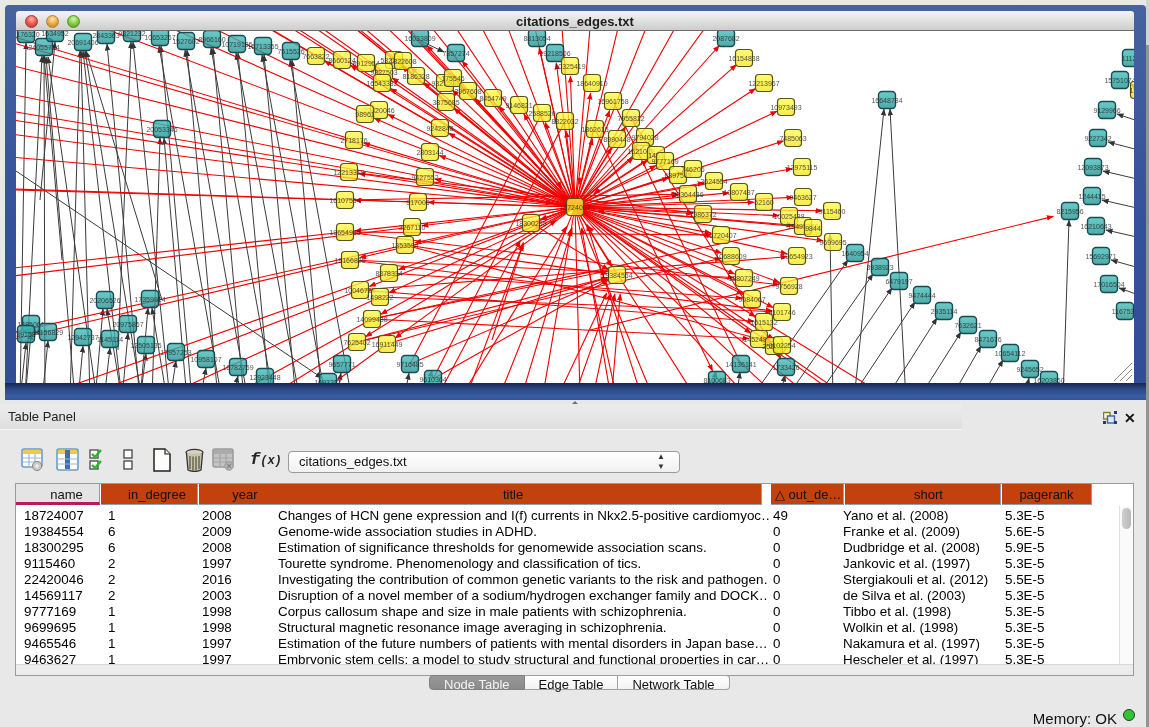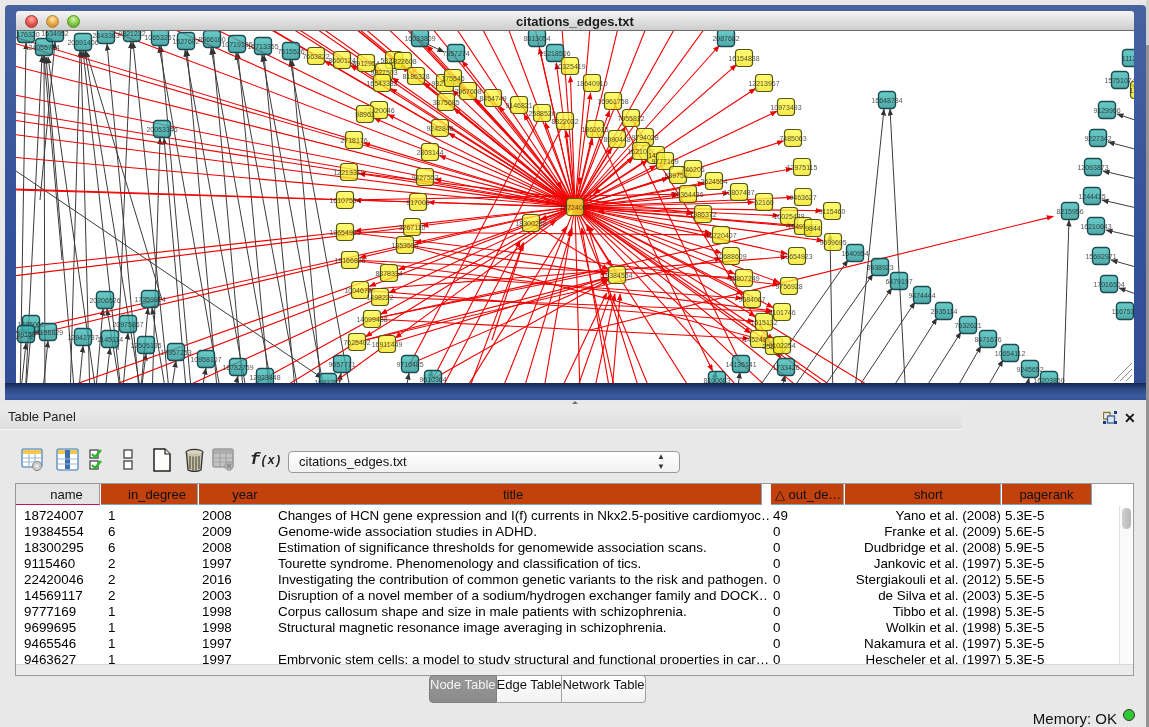--- a/index.html
+++ b/index.html
@@ -19,32 +19,32 @@
 #ptitle{position:absolute;left:0;top:4px;width:962px;height:26px;background:linear-gradient(180deg,#ececec,#dfdfdf);border-bottom:1px solid #f6f6f6;color:#222;font-size:13px}
 #ptitle span{position:absolute;left:8px;top:5px}
 #pfloat{position:absolute;left:1103px;top:7px;width:14px;height:13px}
 #pclose{position:absolute;left:1124px;top:6px;font-size:14px;font-weight:bold;color:#111}
 #toolbar{position:absolute;left:0;top:45px;width:1149px;height:32px}
 #combo{position:absolute;left:288px;top:6px;width:392px;height:22px;background:linear-gradient(180deg,#fff,#f1f1f1);border:1px solid #9a9a9a;border-radius:4px;font-size:13px;color:#111;line-height:20px;padding-left:10px}
 #combo .arr{position:absolute;right:14px;top:0px;font-size:8px;color:#333;line-height:10px}
 #tblbox{position:absolute;left:15px;top:83px;width:1119px;height:193px;background:#fff;border:1px solid #9a9a9a}
 #thead{position:absolute;left:0;top:0;width:1117px;height:21px;font-size:13px;color:#111}
 #thead .th{position:absolute;top:0;height:21px;background:#c2410c;border-right:1px solid #7fa4bd;border-bottom:1px solid #7fa4bd;text-align:center;line-height:21px;overflow:hidden}
-#thead .g{background:#e4e4e4;border-right:1px solid #9a9a9a;border-bottom:1px solid #be185d}
+#thead .g{background:#e4e4e4;border-right:1px solid #9a9a9a;border-bottom:3px solid #be185d}
 #tbody{position:absolute;left:0;top:21px;width:1117px;height:160px;font-size:13.4px;color:#000;padding-top:3px}
 .tr{position:relative;height:16px;line-height:16px;white-space:nowrap}
 .tr div{position:absolute;top:0;height:16px;overflow:hidden}
 .c0{left:8px;width:88px}.c1{left:92px;width:92px}.c2{left:186px;width:70px}
 .c3{left:262px;width:491px}.c4{left:757px;width:68px}
-.c5{left:827px;width:158px;text-align:right}.c6{left:989px;width:88px}
+.c5{left:827px;width:158px;}.c6{left:989px;width:88px}
 #vsb{position:absolute;left:1103px;top:22px;width:13px;height:158px;background:#fafafa;border-left:1px solid #e0e0e0}
 #vsb i{position:absolute;left:2px;top:2px;width:9px;height:21px;background:linear-gradient(90deg,#cfcfcf,#b8b8b8);border-radius:5px}
 #hsb{position:absolute;left:0;bottom:0;width:1117px;height:11px;background:#ececec;border-top:1px solid #d8d8d8}
 #tabs{position:absolute;left:429px;top:275px;height:19px;font-size:13px;color:#111}
-.tab{float:left;height:28px;line-height:18px;padding:0 0;background:linear-gradient(180deg,#ffffff,#f2f2f2);border:1px solid #a0a0a0;border-left:none}
+.tab{float:left;height:15px;line-height:18px;padding:0 14px;background:linear-gradient(180deg,#ffffff,#f2f2f2);border:1px solid #a0a0a0;border-left:none}
 .tab.sel{background:linear-gradient(180deg,#999,#8a8a8a);color:#f4f4f4;border:1px solid #808080;border-radius:4px 0 0 4px}
 .tab.last{border-radius:0 4px 4px 0}
 #mem{position:absolute;right:32px;top:310px;font-size:15px;color:#111}
 #memdot{position:absolute;right:14px;top:309px;width:12px;height:12px;border-radius:50%;background:#2fc832;border:1px solid #333}
 #redge{position:absolute;left:1146px;top:0;width:3px;height:727px;background:#d2d2d2}
 #redge2{position:absolute;left:1146px;top:45px;width:3px;height:682px;background:#939393}
 .icon{position:absolute;top:3px}
 </style></head><body>
 <div id="app">
   <div id="netwin">
@@ -1035,20 +1035,21 @@
             <div class="c2">1998</div>
             <div class="c3">Structural magnetic resonance image averaging in schizophrenia.</div>
             <div class="c4">0</div>
             <div class="c5">Wolkin et al. (1998)</div>
             <div class="c6">5.3E-5</div>
           </div>
           <div class="tr">
             <div class="c0">9465546</div>
             <div class="c1">1</div>
             <div class="c2">1997</div>
+            <div class="c3">Estimation of the future numbers of patients with mental disorders in Japan base…</div>
             <div class="c4">0</div>
             <div class="c5">Nakamura et al. (1997)</div>
             <div class="c6">5.3E-5</div>
           </div>
           <div class="tr">
             <div class="c0">9463627</div>
             <div class="c1">1</div>
             <div class="c2">1997</div>
             <div class="c3">Embryonic stem cells: a model to study structural and functional properties in car…</div>
             <div class="c4">0</div>

